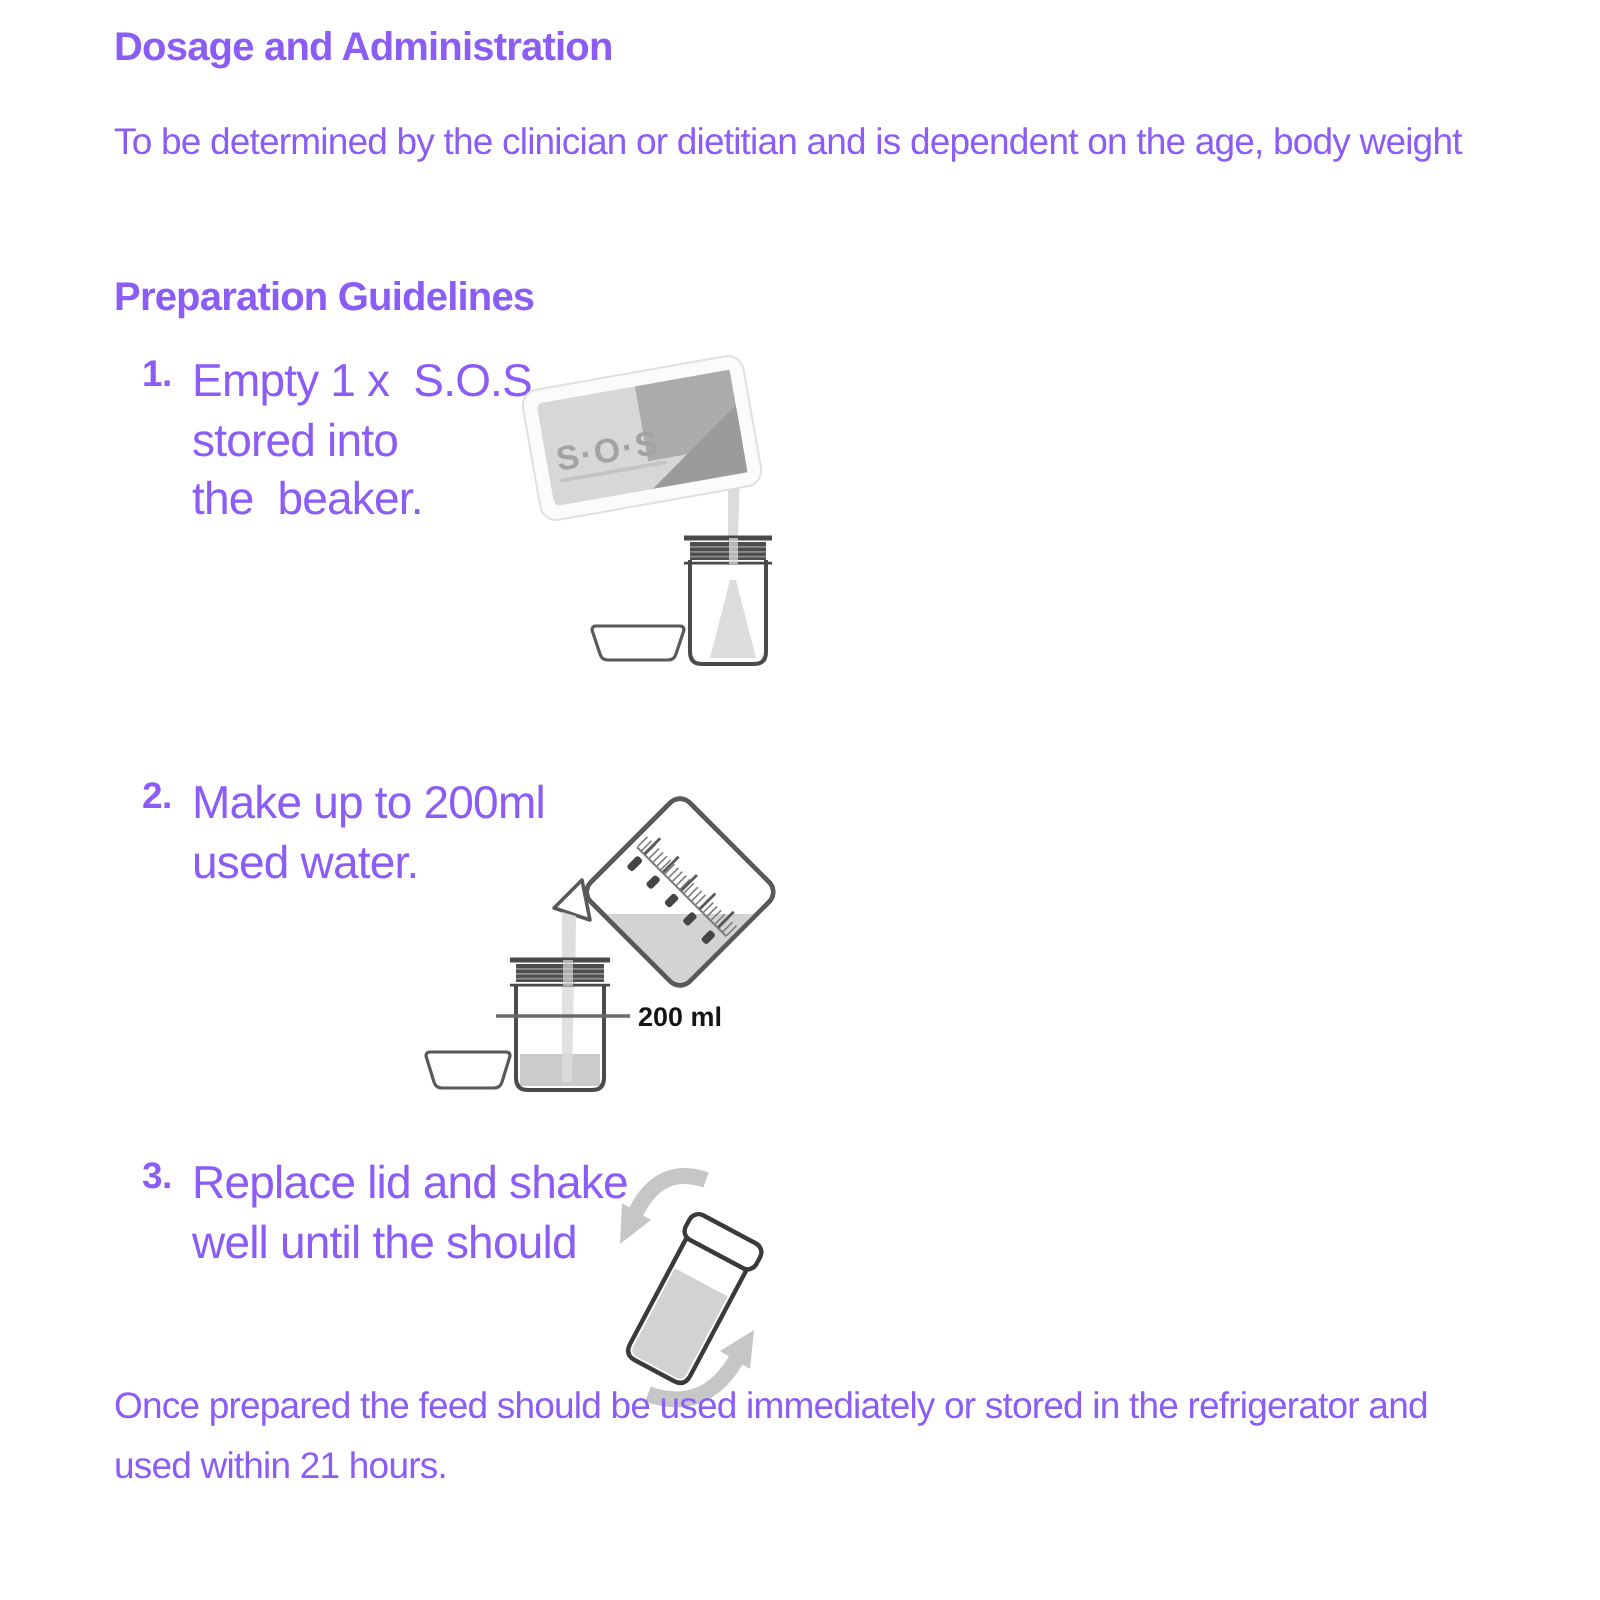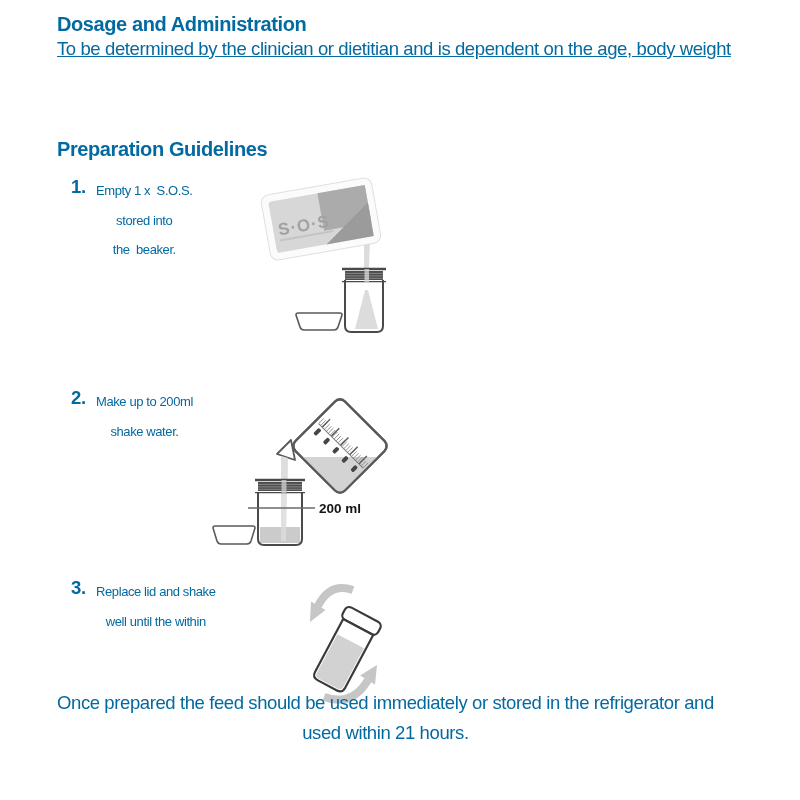--- a/index.html
+++ b/index.html
@@ -1,30 +1,30 @@
 <!DOCTYPE html>
 <html><head>
 <meta charset="utf-8">
 <style>
   html,body{margin:0;padding:0;background:#fff;}
   .page{
     position:relative;width:800px;height:800px;background:#ffffff;overflow:hidden;
-    font-family:"Liberation Sans",sans-serif;color:#0369a1;text-align:center;
+    font-family:"Liberation Sans",sans-serif;color:#8b5cf6;
     -webkit-font-smoothing:antialiased;
   }
   .h1{position:absolute;left:57px;font-size:20px;font-weight:700;letter-spacing:-0.4px;white-space:pre;}
   .title{top:13px;}
   .section{top:138px;}
   .para{position:absolute;left:57px;font-size:18.5px;letter-spacing:-0.4px;line-height:30px;}
-  .intro{top:34px;text-decoration:underline;}
+  .intro{top:56px;}
   .footer{top:688px;}
   .tline{white-space:pre;}
   .step{position:absolute;left:0;top:0;}
   .step .num{position:absolute;left:71px;font-size:18.5px;font-weight:700;letter-spacing:-0.3px;}
-  .step .lines{position:absolute;left:96px;font-size:13px;letter-spacing:-0.4px;line-height:29.5px;}
+  .step .lines{position:absolute;left:96px;font-size:23px;letter-spacing:-0.4px;line-height:29.5px;}
   .s1{top:176px;} .s2{top:387px;} .s3{top:577px;}
   .illus{position:absolute;}
   .il1{left:253px;top:176px;}
   .il2{left:205px;top:390px;}
   .il3{left:288px;top:580px;}
   svg text.sos{font-family:"Liberation Sans",sans-serif;font-weight:700;font-size:17px;fill:#a2a2a2;letter-spacing:1px;}
   svg text.ml{font-family:"Liberation Sans",sans-serif;font-weight:700;font-size:13.5px;fill:#141414;letter-spacing:0;}
 </style>
 </head>
 <body>
@@ -45,29 +45,29 @@
       <div class="tline">Empty 1 x  S.O.S.</div>
       <div class="tline">stored into</div>
       <div class="tline">the  beaker.</div>
     </div>
   </div>
 
   <div class="step s2">
     <span class="num">2.</span>
     <div class="lines">
       <div class="tline">Make up to 200ml</div>
-      <div class="tline">shake water.</div>
+      <div class="tline">used water.</div>
     </div>
   </div>
 
   <div class="step s3">
     <span class="num">3.</span>
     <div class="lines">
       <div class="tline">Replace lid and shake</div>
-      <div class="tline">well until the within</div>
+      <div class="tline">well until the should</div>
     </div>
   </div>
 
   <svg class="illus il1" width="152" height="162" viewBox="0 0 152 162">
 
     <polygon points="111,60 117,62 115,122 111,122" fill="#dcdcdc"></polygon>
 
     <path d="M92,104 L92,150 Q92,156 98,156 L124,156 Q130,156 130,150 L130,104 Z" fill="#ffffff"></path>
 
     <polygon points="112,114 115,114 125,153 102,153" fill="#dcdcdc"></polygon>

